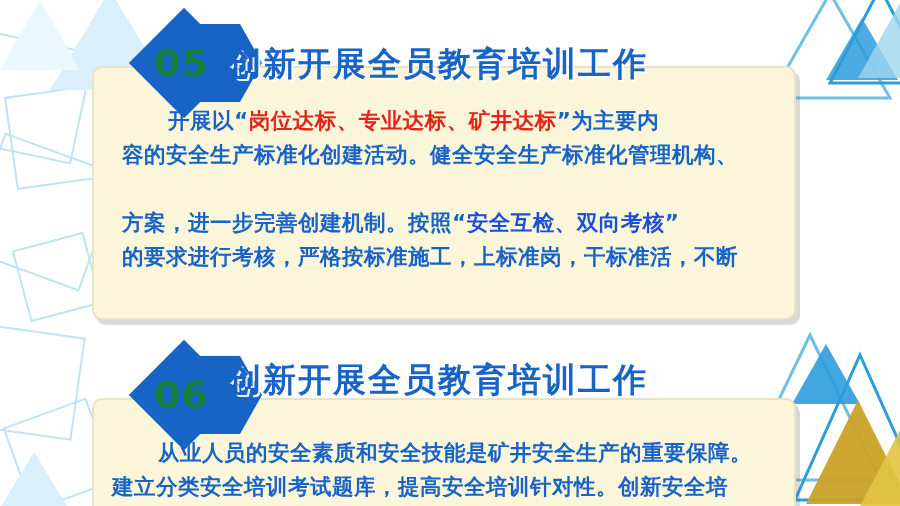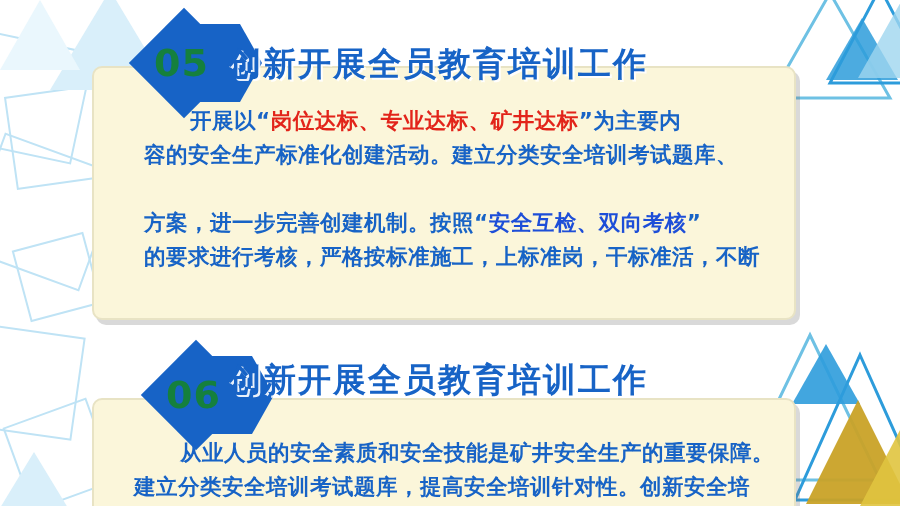--- a/index.html
+++ b/index.html
@@ -59,21 +59,20 @@
     font-family:"DejaVu Sans","Liberation Sans",sans-serif;
   }
 
   
   .body-text{
     position:absolute;
     color:#1763c6;font-size:21.5px;line-height:34px;font-weight:bold;
     letter-spacing:.5px;
     font-family:"DejaVu Sans","Liberation Sans",sans-serif;
     text-align:justify;
-    margin-left:22px;
   }
   .body-text .hl{color:#e2241a;}
   #text1{left:122px;top:104px;width:640px;}
   #text2{left:112px;top:436px;width:640px;}
   .indent{display:inline-block;width:46px;}
 </style>
 </head>
 <body>
 
 <div id="bg">
@@ -120,29 +119,29 @@
     <div class="quad"></div>
     <div class="tail"></div>
     <div class="tailtip"></div>
     <div class="badge-num">05</div>
   </div>
 </div>
 <div class="section-title" style="left:228px;top:42px;">创新开展全员教育培训工作</div>
 
 <div class="body-text" id="text1">
   <span class="indent"></span><span>开展以“<span class="hl" style="color:#e2241a">岗位达标、专业达标、矿井达标</span>”为主要内</span><br>
-  <span>容的安全生产标准化创建活动。建立分类安全培训考试题库、</span><br>
+  <span>容的安全生产标准化创建活动。健全安全生产标准化管理机构、</span><br>
   <br>
   <span>方案，进一步完善创建机制。按照“<span class="hl" style="color:#1d4ed8">安全互检、双向考核</span>”</span><br>
   <span>的要求进行考核，严格按标准施工，上标准岗，干标准活，不断</span><br>
 </div>
 
 <div class="card" id="card2"></div>
 
-<div class="badge-wrap" style="left:140px;top:356px;">
+<div class="badge-wrap" style="left:128px;top:356px;">
   <div class="badge">
     <div class="quad"></div>
     <div class="tail"></div>
     <div class="tailtip"></div>
     <div class="badge-num">06</div>
   </div>
 </div>
 <div class="section-title" style="left:228px;top:358px;">创新开展全员教育培训工作</div>
 
 <div class="body-text" id="text2">

